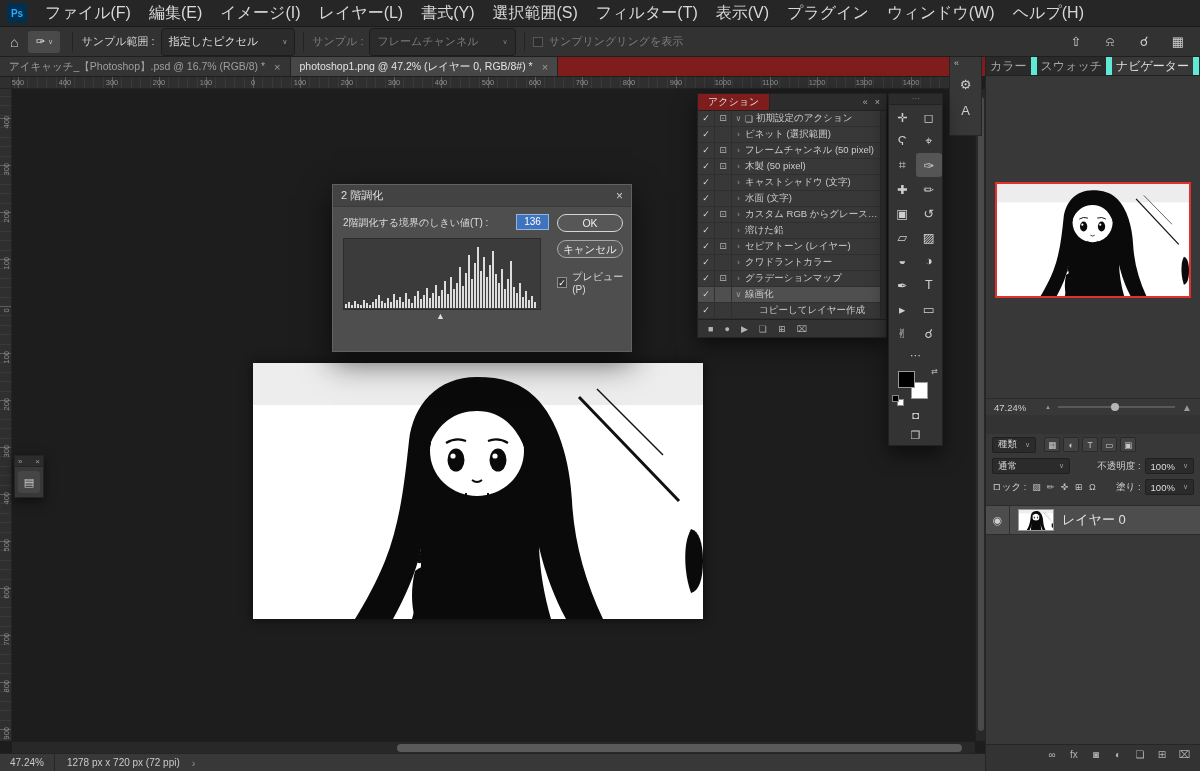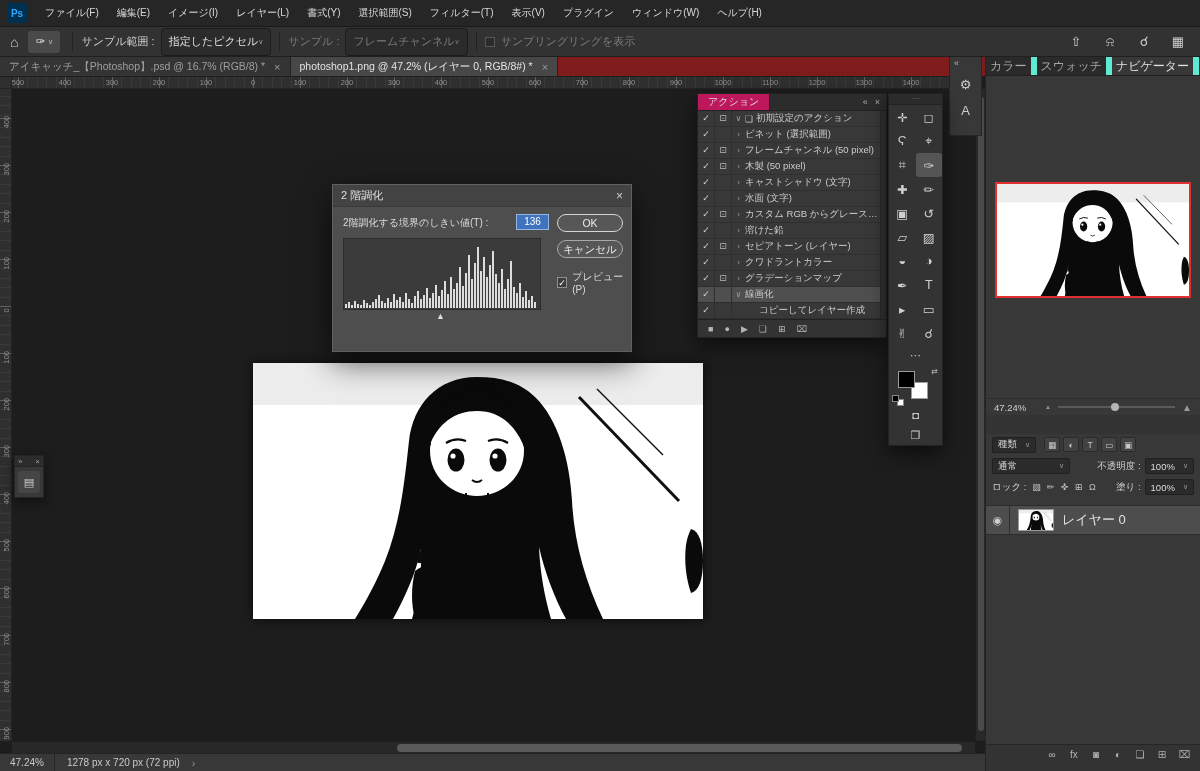--- a/index.html
+++ b/index.html
@@ -3,34 +3,34 @@
 <meta charset="utf-8">
 <style>
   *{box-sizing:border-box;margin:0;padding:0;user-select:none}
   html,body{width:1200px;height:771px;overflow:hidden}
   body{position:relative;background:#1d1d1d;font-family:"Liberation Sans","DejaVu Sans",sans-serif;color:#d6d6d6}
 
   
   #menubar{position:absolute;top:0;left:0;right:0;height:27px;background:#262626;border-bottom:1px solid #1a1a1a;display:flex;align-items:center;z-index:30}
   .ps-logo{width:20px;height:20px;margin:0 9px 0 7px;background:#00304f;border-radius:3px;font-size:10px;font-weight:bold;display:flex;align-items:center;justify-content:center;color:#31a8ff;flex:none}
   #menu-items{display:flex;height:100%}
-  .menu-item{padding:0 9px;font-size:10px;color:#d8d8d8;line-height:26px;white-space:nowrap}
+  .menu-item{padding:0 9px;font-size:16px;color:#d8d8d8;line-height:26px;white-space:nowrap}
   #menu-stats{margin-left:auto;display:flex;gap:20px;padding-right:16px;font-size:11px;white-space:nowrap}
   .stat-label{color:#b0b0b0;margin-right:5px}
   .stat-value{color:#e8e8e8;font-weight:bold}
   .stat-value.alert{color:#e0a030}
 
   
   #optionsbar{position:absolute;top:27px;left:0;right:0;height:30px;background:#323232;border-bottom:1px solid #1f1f1f;display:flex;align-items:center;font-size:11px;z-index:29}
   .ob-home{font-size:14px;color:#d0d0d0;padding:0 10px}
   .ob-tool{width:32px;height:22px;background:#4a4a4a;border-radius:3px;display:flex;align-items:center;justify-content:center;gap:3px;margin-right:4px;color:#e2e2e2}
   .ob-tool .tiny{font-size:7px;color:#bbb}
   .ob-sep{width:1px;height:20px;background:#232323;margin:0 8px}
   .ob-label{color:#cfcfcf;margin-right:6px;white-space:nowrap}
-  .ob-select{height:28px;background:#2b2b2b;border:1px solid #1c1c1c;border-radius:4px;display:flex;align-items:center;padding:0 7px;gap:0;color:#e0e0e0;white-space:nowrap}
+  .ob-select{height:28px;background:#2b2b2b;border:1px solid #1c1c1c;border-radius:4px;display:flex;align-items:center;padding:0 7px;gap:24px;color:#e0e0e0;white-space:nowrap}
   .ob-select .tiny,.tiny-caret{font-size:7px;color:#9a9a9a}
   .dim{color:#7d7d7d !important}
   .ob-check{width:10px;height:10px;border:1px solid #565656;background:#2b2b2b;margin-right:6px;flex:none}
   #ob-right{margin-left:auto;display:flex;gap:18px;padding-right:14px;font-size:13px;color:#cfcfcf}
   .ob-icon{width:16px;text-align:center}
 
   
   #docwin{position:absolute;top:57px;left:0;width:985px;height:696px}
   #tabbar{position:absolute;top:0;left:0;right:0;height:20px;background:#7f1d1d;display:flex;border-bottom:1px solid #1e1e1e}
   .doc-tab{display:flex;align-items:center;gap:9px;padding:0 9px;font-size:10.5px;background:#343434;color:#9f9f9f;border-right:1px solid #222;white-space:nowrap}
@@ -95,21 +95,21 @@
   .strip-icon{width:24px;height:24px;display:flex;align-items:center;justify-content:center;font-size:13px;color:#cfcfcf;margin:2px 0;border-radius:3px}
 
   
   #leftpanel{position:absolute;left:14px;top:455px;width:30px;background:#383838;border:1px solid #242424;box-shadow:0 4px 12px rgba(0,0,0,.5);z-index:18}
   .lp-header{height:11px;display:flex;justify-content:space-between;padding:0 3px;color:#9f9f9f;font-size:8px;line-height:11px;background:#2c2c2c;border-bottom:1px solid #242424}
   .lp-icon{width:22px;height:22px;margin:4px auto;background:#454545;border-radius:3px;display:flex;align-items:center;justify-content:center;color:#cfcfcf;font-size:11px}
 
   
   #actions{position:absolute;left:697px;top:93px;width:190px;background:#383838;border:1px solid #222;box-shadow:0 8px 20px rgba(0,0,0,.55);z-index:19}
   .ap-header{height:17px;background:#2c2c2c;display:flex;align-items:center;border-bottom:1px solid #222}
-  .ap-tab{background:#be185d;height:100%;display:flex;align-items:center;padding:0 10px;font-size:10px;color:#ddd;border-right:1px solid #222}
+  .ap-tab{background:#7f1d1d;height:100%;display:flex;align-items:center;padding:0 10px;font-size:10px;color:#ddd;border-right:1px solid #222}
   .ap-hicons{margin-left:auto;display:flex;gap:7px;padding-right:6px;color:#b0b0b0;font-size:9px}
   #ap-list{position:relative}
   .ap-row{display:flex;align-items:center;height:16px;border-bottom:1px solid #2f2f2f;font-size:9.5px;color:#ccc;padding-right:8px}
   .ap-row.selected{background:#4f4f4f}
   .ap-check{width:17px;text-align:center;border-right:1px solid #2f2f2f;color:#d5d5d5;font-size:9px;flex:none;height:100%;line-height:15px}
   .ap-modal{width:17px;text-align:center;border-right:1px solid #2f2f2f;color:#b5b5b5;font-size:9px;flex:none;height:100%;line-height:15px}
   .ap-caret{width:13px;text-align:center;color:#9f9f9f;font-size:8px;flex:none}
   .ap-row.child .ap-caret{width:27px}
   .ap-folder{font-size:9px;color:#c5c5c5;margin-right:3px}
   .ap-label{white-space:nowrap;overflow:hidden;text-overflow:ellipsis}

